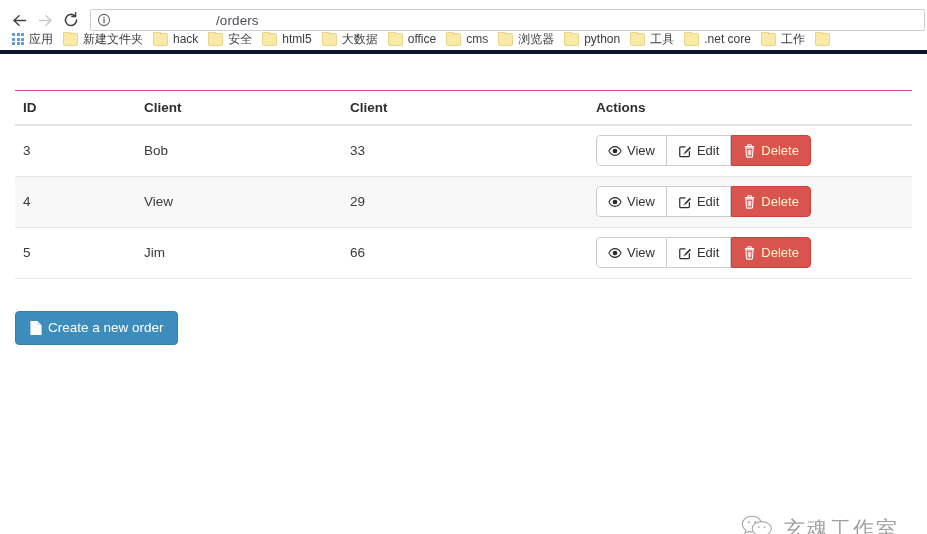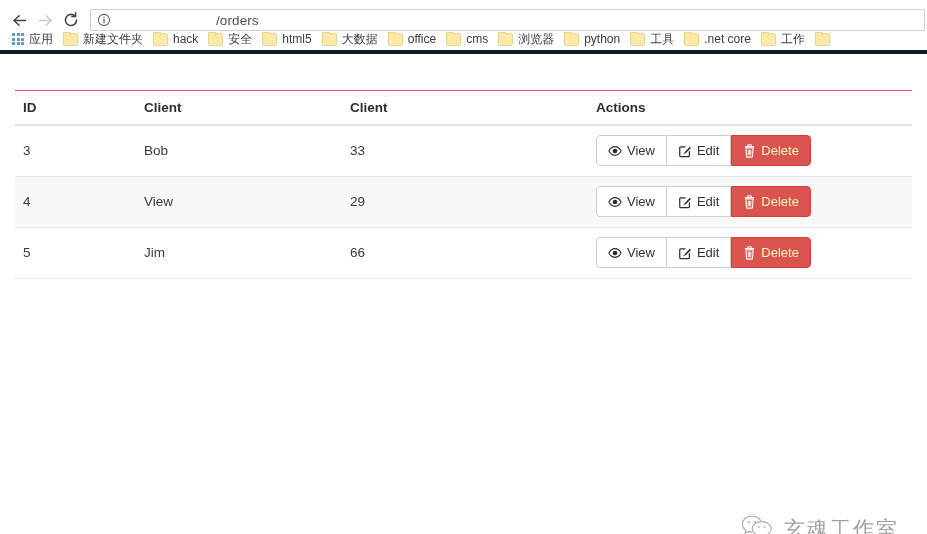--- a/index.html
+++ b/index.html
@@ -489,20 +489,31 @@
                 </span>
                 <span>Delete</span>
               </span>
             </span>
           </td>
         </tr>
 
       </tbody>
     </table>
 
+    <div class="create-wrap">
+      <span class="btn btn-primary">
+        <span>
+          <svg width="14" height="16" viewBox="0 0 14 16" aria-hidden="true">
+            <path d="M1.4 0.9 H8.2 L12.6 5.3 V15.1 H1.4 Z" fill="#ffffff"></path>
+            <path d="M8.2 0.9 V5.3 H12.6" fill="#d7e7f2"></path>
+          </svg>
+        </span>
+        <span>Create a new order</span>
+      </span>
+    </div>
 
   </div>
 
   <div class="watermark">
     <span>
       <svg width="34" height="30" viewBox="0 0 34 30" aria-hidden="true">
         <path d="M12 4.2 C6.6 4.2, 2.3 7.7, 2.3 12 C2.3 14.4, 3.7 16.6, 5.9 18 L5.0 21.2 L8.6 19.4 C9.7 19.7, 10.8 19.9, 12 19.9 C17.4 19.9, 21.7 16.4, 21.7 12 C21.7 7.7, 17.4 4.2, 12 4.2 Z" fill="none" stroke="#777" stroke-width="1.1"></path>
         <circle cx="8.8" cy="10.2" r="1.05" fill="#777"></circle>
         <circle cx="15.2" cy="10.2" r="1.05" fill="#777"></circle>
         <path d="M21.6 9.6 C26.4 9.6, 31.4 12.6, 31.4 16.6 C31.4 18.7, 30.2 20.6, 28.3 21.9 L29.1 24.6 L25.9 23.1 C24.6 23.5, 23.1 23.7, 21.6 23.7 C16.8 23.7, 12.2 20.6, 12.2 16.6 C12.2 12.6, 16.8 9.6, 21.6 9.6 Z" fill="#ffffff" stroke="#777" stroke-width="1.1"></path>

